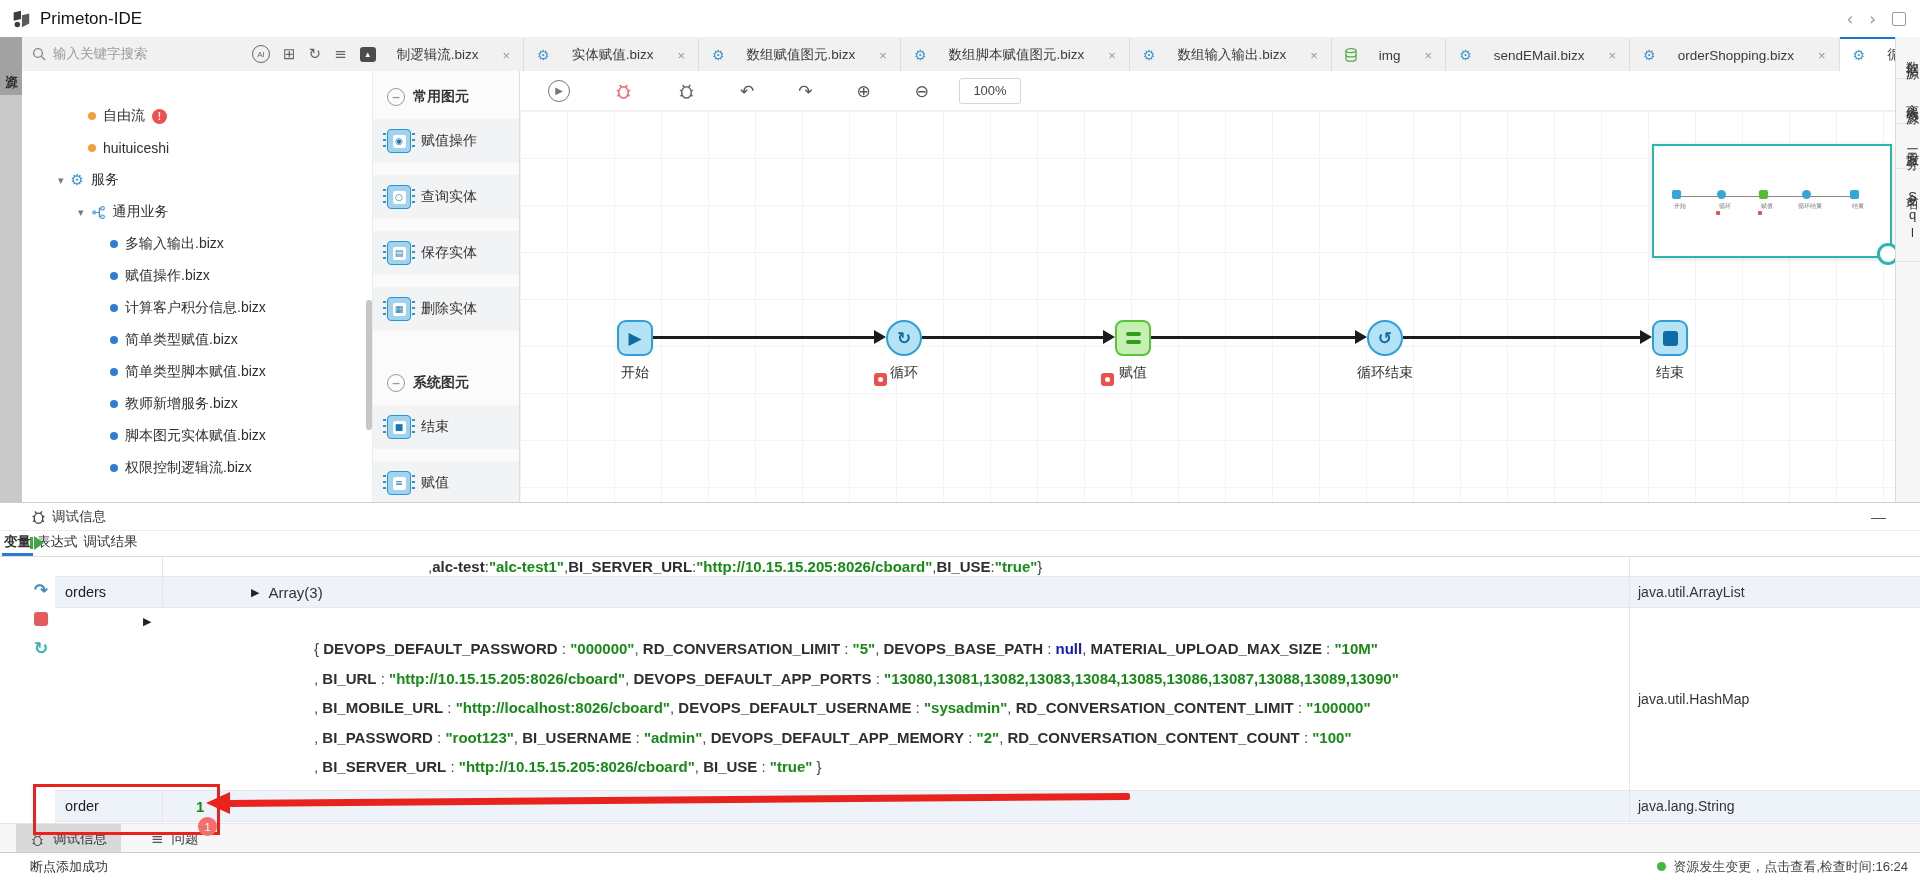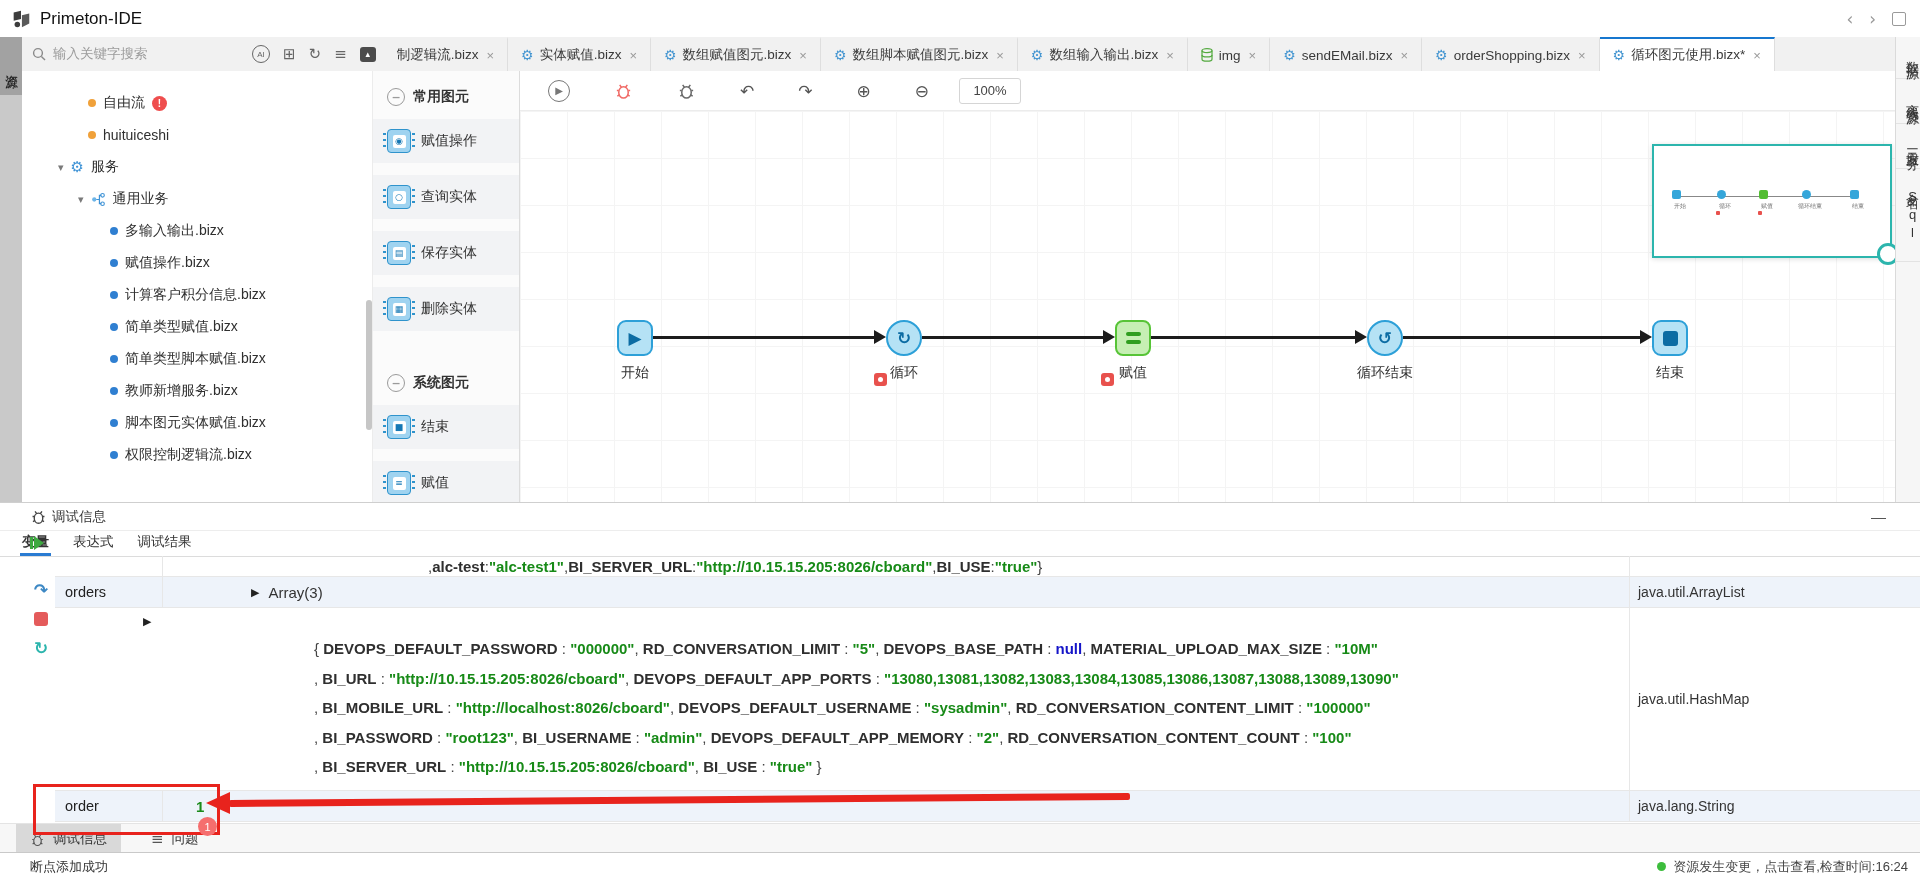--- a/index.html
+++ b/index.html
@@ -19,27 +19,27 @@
     writing-mode:vertical-rl;text-orientation:upright;font-size:13px;color:#1d1d1d;letter-spacing:2px;}
 
   
   .topbar{position:absolute;left:22px;top:37px;width:1873px;height:34px;background:#f1f1f1;border-bottom:1px solid #d8d8d8;display:flex;align-items:stretch;overflow:hidden;}
   .search{display:flex;align-items:center;gap:7px;padding:0 10px;min-width:170px;color:#9b9b9b;font-size:13.5px;}
   .tool-icons{display:flex;align-items:center;gap:13px;padding:0 8px 0 40px;color:#666;}
   .ai-icon{width:16px;height:16px;border:1.3px solid #666;border-radius:50%;font-size:8px;display:flex;align-items:center;justify-content:center;color:#666;}
   .t-ico{font-size:15px;color:#666;}
   .img-icon{width:16px;height:15px;background:#4c4c4c;border-radius:3px;color:#fff;font-size:9px;display:flex;align-items:center;justify-content:center;}
   .tabs{display:flex;align-items:stretch;flex:1;overflow:hidden;}
-  .tab{display:flex;align-items:center;gap:6px;padding:0 13px;font-size:13.5px;color:#3a3a3a;border-right:1px solid #dedede;white-space:nowrap;background:transparent;border-top:2px solid transparent;}
+  .tab{display:flex;align-items:center;gap:22px;padding:0 13px;font-size:13.5px;color:#3a3a3a;border-right:1px solid #dedede;white-space:nowrap;background:transparent;border-top:2px solid transparent;}
   .tab.active{background:#fff;border-top:2px solid #1677cf;}
   .tab .gear{color:#4596d1;font-size:14px;}
   .tab .close{color:#999;font-size:13px;margin-left:2px;}
 
   
-  .tree{position:absolute;left:22px;top:71px;width:351px;height:431px;background:#fff;border-right:1px solid #ececec;padding-top:16px;box-sizing:border-box;overflow:hidden;}
+  .tree{position:absolute;left:22px;top:71px;width:351px;height:431px;background:#fff;border-right:1px solid #ececec;padding-top:29px;box-sizing:border-box;overflow:hidden;}
   .trow{height:32px;display:flex;align-items:center;gap:7px;font-size:14px;color:#2f2f2f;}
   .trow.ind0{padding-left:36px;} .trow.ind1{padding-left:56px;} .trow.ind2{padding-left:66px;} .trow.ind3{padding-left:88px;}
   .caret{color:#7a7a7a;font-size:11px;font-family:"DejaVu Sans",sans-serif;}
   .tgear{color:#3f93d6;font-size:15px;font-family:"DejaVu Sans",sans-serif;}
   .dot{width:8px;height:8px;border-radius:50%;display:inline-block;}
   .dot.orange{background:#f0a13a;} .dot.blue{background:#2f7fd1;}
   .tbadge{width:15px;height:15px;border-radius:50%;background:#ef4e4e;color:#fff;font-size:10px;display:flex;align-items:center;justify-content:center;font-weight:bold;}
   .tree-thumb{position:absolute;left:366px;top:300px;width:6px;height:130px;border-radius:3px;background:#c6c6c6;}
 
   
@@ -94,21 +94,21 @@
   
   .debug{position:absolute;left:0;top:502px;width:1920px;height:350px;background:#fff;border-top:1px solid #cfcfcf;}
   .d-header{position:absolute;left:0;top:0;width:100%;height:27px;display:flex;align-items:center;border-bottom:1px solid #ededed;}
   .d-header .btitle{margin-left:52px;font-size:13.5px;color:#333;}
   .d-header svg{position:absolute;left:30px;top:5px;}
   .d-min{position:absolute;right:34px;top:0;height:27px;display:flex;align-items:center;color:#555;font-size:15px;}
   .d-tabs{position:absolute;left:0;top:27px;width:100%;height:26px;border-bottom:1px solid #dcdcdc;display:flex;align-items:center;}
   .resume{position:absolute;left:30px;display:flex;align-items:center;gap:1px;}
   .resume .bar{width:3px;height:12px;background:#3da940;}
   .resume .tri{width:0;height:0;border-left:10px solid #3da940;border-top:7px solid transparent;border-bottom:7px solid transparent;}
-  .d-tab{margin-left:20px;font-size:13.5px;color:#333;height:26px;display:flex;align-items:center;padding:8px 2px;border-bottom:3px solid transparent;box-sizing:border-box;}
+  .d-tab{margin-left:2px;font-size:13.5px;color:#333;height:26px;display:flex;align-items:center;padding:8px 2px;border-bottom:3px solid transparent;box-sizing:border-box;}
   .d-tab:first-of-type{margin-left:55px;}
   .d-tab.active{border-bottom:3px solid #2a7bd2;font-weight:bold;}
   .d-body{position:absolute;left:0;top:53px;width:100%;height:265px;}
   .d-colicons{position:absolute;left:28px;top:0;width:26px;display:flex;flex-direction:column;align-items:center;gap:12px;padding-top:24px;}
   .step{color:#3d88c4;font-size:17px;font-weight:bold;font-family:"DejaVu Sans",sans-serif;}
   .stopbtn{width:14px;height:14px;background:#e45b5b;border-radius:3px;}
   .rerun{color:#2cb5ad;font-size:17px;font-weight:bold;font-family:"DejaVu Sans",sans-serif;}
   .dbg-table{position:absolute;left:55px;top:0;right:0;}
   .drow{display:flex;border-bottom:1px solid #e7e7e7;align-items:center;font-size:15px;color:#333;}
   .drow.shade{background:#eef3fa;}

